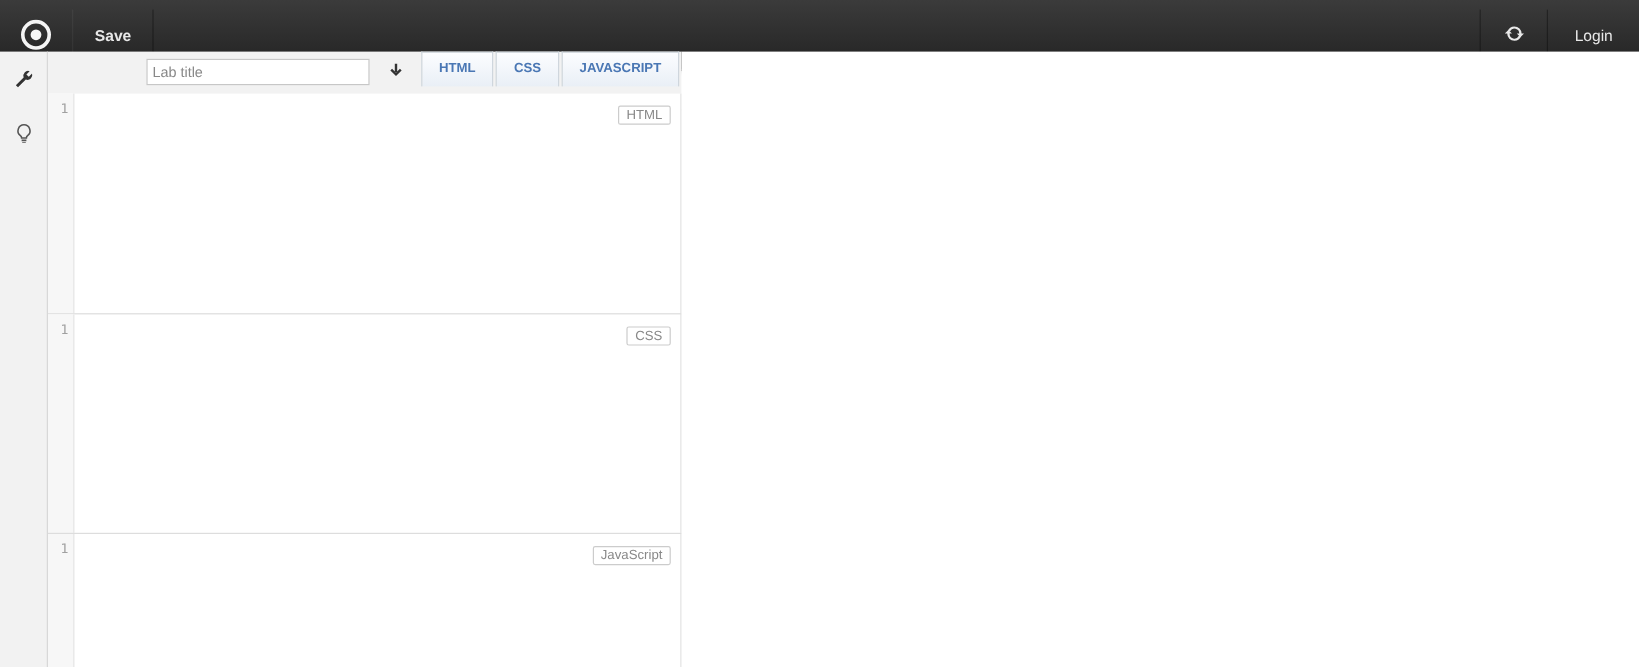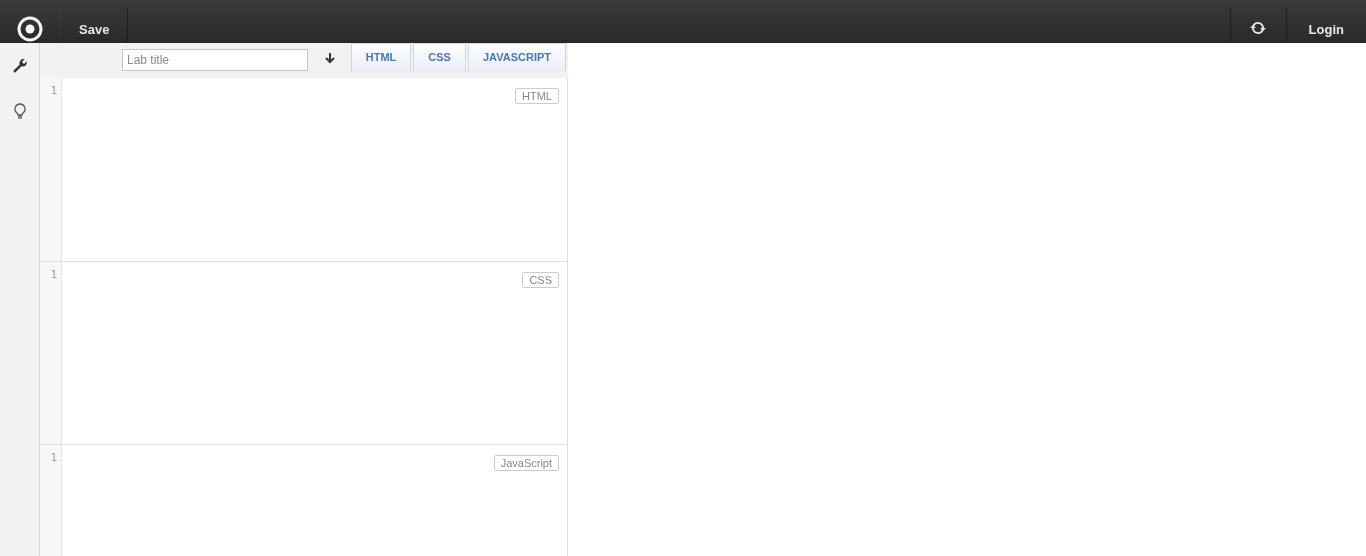--- a/index.html
+++ b/index.html
@@ -5,21 +5,21 @@
   html,body{margin:0;padding:0;width:1366px;height:556px;overflow:hidden;font-family:Arial,Helvetica,sans-serif;font-size:12px;color:#555;background:#fff}
   *{box-sizing:border-box}
 
   
   .header{position:absolute;top:0;left:0;right:0;height:59px;background:linear-gradient(to bottom,#3b3b3b,#222);border-bottom:1px solid #000;display:flex;align-items:center;box-shadow:0 1px 3px rgba(0,0,0,0.3)}
   .logo{width:60px;height:43px;display:flex;align-items:center;justify-content:center}
   .logo svg{display:block}
   .hdr-btn{height:43px;padding:0 18px;display:flex;align-items:center;color:#e8e8e8;font-size:13px;font-weight:bold;cursor:pointer;border-left:1px solid rgba(255,255,255,0.05);border-right:1px solid rgba(0,0,0,0.35)}
   .hdr-spacer{flex:1}
   .hdr-icon-btn{width:56px;height:43px;display:flex;align-items:center;justify-content:center;color:#e8e8e8;cursor:pointer;border-left:1px solid rgba(0,0,0,0.35)}
-  .hdr-login{padding:0 22px;height:43px;display:flex;align-items:center;color:#e8e8e8;font-size:13px;font-weight:bold;cursor:pointer;border-left:1px solid rgba(0,0,0,0.35)}
+  .hdr-login{padding:0 22px;height:43px;display:flex;align-items:center;color:#e8e8e8;font-size:13px;font-weight:normal;cursor:pointer;border-left:1px solid rgba(0,0,0,0.35)}
 
   
   .sidebar{position:absolute;top:43px;left:0;bottom:0;width:40px;background:#f2f2f2;border-right:1px solid #d8d8d8}
   .side-btn{width:40px;height:45px;display:flex;align-items:center;justify-content:center;color:#444;cursor:pointer}
   .side-btn svg{display:block}
 
   
   .toolbar{position:absolute;top:43px;left:40px;height:49px;width:528px;display:flex;align-items:flex-start;padding:6px 0 0 82px;background:#f2f2f2;border-bottom:1px solid #d4d4d4}
   .title-input{width:211px;height:22px;border:1px solid #c7c7c7;background:#fff;padding:0 4px;font-size:12px;color:#888;outline:none}
   .title-input::placeholder{color:#888}

